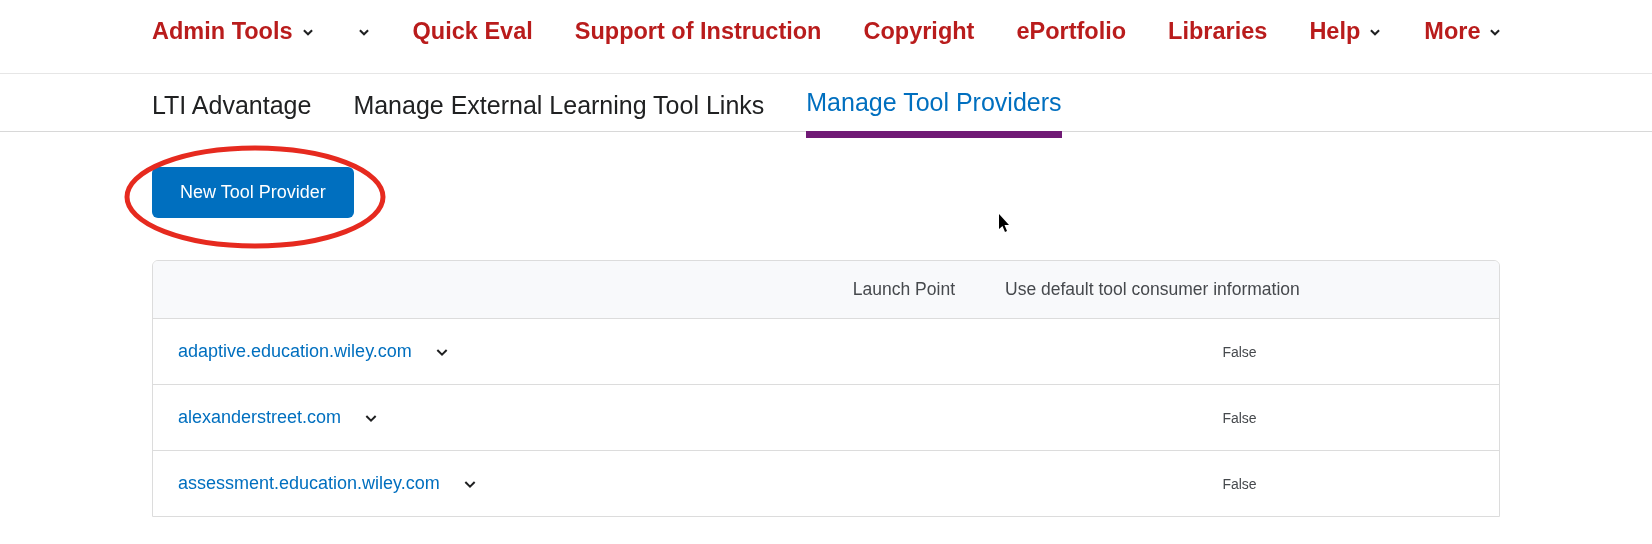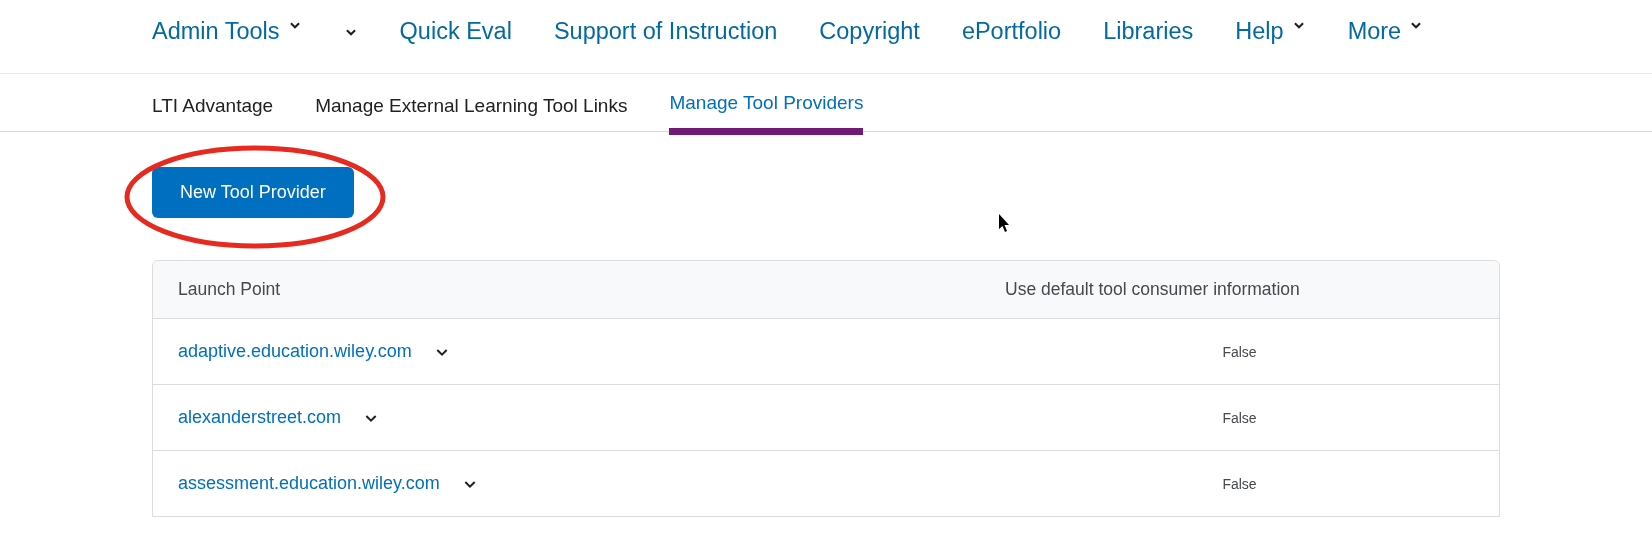--- a/index.html
+++ b/index.html
@@ -12,42 +12,43 @@
     .topnav {
       display: flex;
       align-items: center;
       gap: 42px;
       padding: 0 0 10px 152px;
       border-bottom: 1px solid #e6e6e6;
       height: 74px;
     }
     .topnav-item {
       font-size: 23.5px;
-      color: #0369a1;
-      cursor: pointer;
-      display: flex;
-      align-items: flex-start;
+      color: #b91c1c;
+      cursor: pointer;
+      display: flex;
+      align-items: center;
       gap: 8px;
       white-space: nowrap;
+      font-weight: bold;
     }
     .chevron-down {
       width: 14px;
       height: 14px;
     }
     .tabs {
       display: flex;
       align-items: center;
       gap: 42px;
       padding: 20px 0 0 152px;
       border-bottom: 1px solid #d8d8d8;
       height: 58px;
       position: relative;
     }
     .tab-item {
-      font-size: 19px;
+      font-size: 25px;
       color: #202122;
       cursor: pointer;
       padding-bottom: 14px;
     }
     .tab-item.active {
       color: #006fbf;
       font-weight: 500;
       border-bottom: 7px solid #701a75;
       margin-bottom: -1px;
     }
@@ -80,20 +81,21 @@
       overflow: hidden;
     }
     .thead {
       display: flex;
       background: #f8f9fb;
     }
     .th {
       padding: 18px 25px;
       font-size: 17.5px;
       color: #46494d;
+      text-align: right;
     }
     .col1 { flex: 0 0 827px; }
     .col2 { flex: 1; text-align: left; }
     .trow {
       display: flex;
       border-top: 1px solid #dcdcdc;
     }
     .td {
       padding: 22px 25px;
       font-size: 18px;

